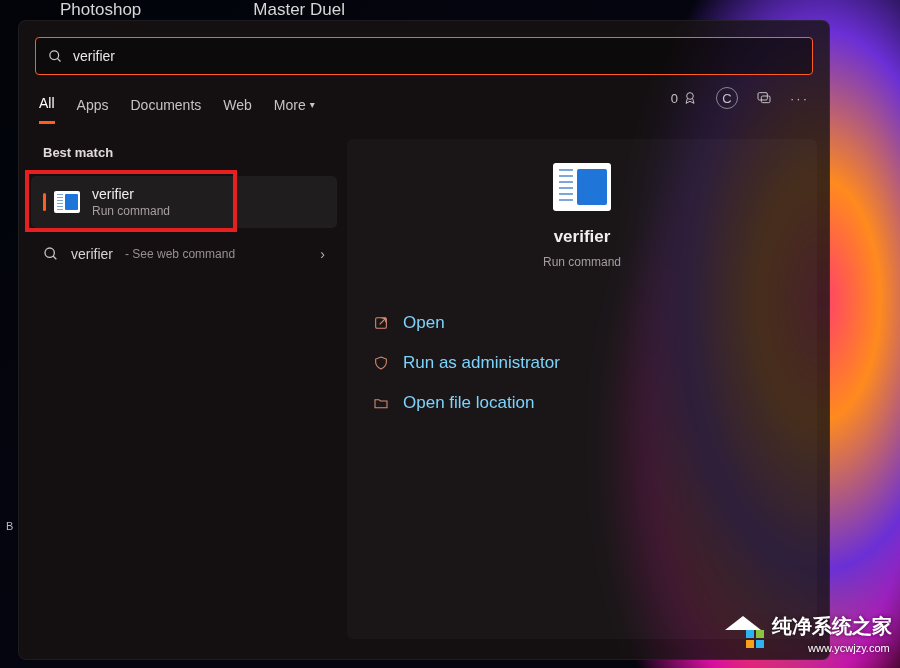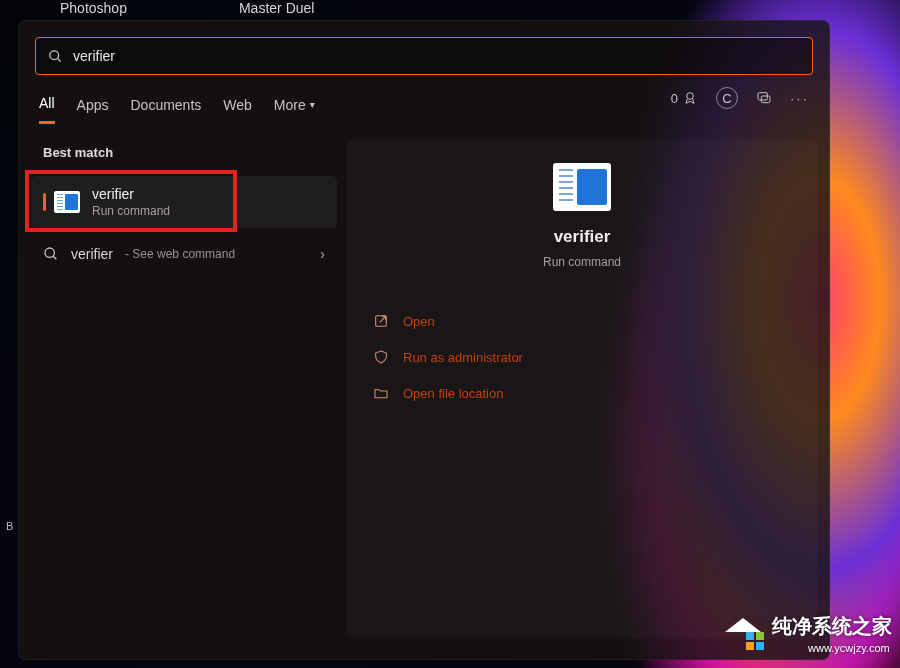--- a/index.html
+++ b/index.html
@@ -10,21 +10,21 @@
   }
   .wallpaper {
     position: absolute; inset: 0;
     background:
       radial-gradient(ellipse 300px 600px at 820px 300px, #ff3d6e 0%, #ff8a1e 20%, #6b2fd6 45%, rgba(0,0,0,0) 65%),
       radial-gradient(ellipse 260px 500px at 780px 450px, #ffeb57 0%, #ff6a00 25%, #d60fa0 50%, rgba(0,0,0,0) 70%),
       linear-gradient(135deg, #02040a 0%, #050510 60%, #040408 100%);
   }
   .desktop-icons {
     position: absolute; top: 0; left: 60px; right: 0; height: 20px;
-    display: flex; gap: 92px; color: #d6d6d6; font-size: 14px;
+    display: flex; gap: 92px; color: #d6d6d6; font-size: 17px;
   }
   .desktop-icons span:last-child { margin-left: 20px; }
   .cutoff {
     position: absolute; left: 6px; top: 520px; color: #bbb; font-size: 11px;
   }
   .start-panel {
     position: absolute;
     left: 18px; top: 20px;
     width: 812px; height: 640px;
     background: rgba(24,20,20,0.82);
@@ -109,26 +109,26 @@
     width: 58px; height: 48px; background: #fff; border-radius: 3px;
     display: flex; align-items: center; justify-content: flex-end; padding-right: 4px; position: relative;
   }
   .big-icon::before { content: ""; width: 30px; height: 36px; background: #1f75d8; border-radius: 2px; }
   .big-icon::after { content: ""; position: absolute; left: 6px; top: 6px; bottom: 6px; width: 14px; background: repeating-linear-gradient(#7aa9d9 0 2px, transparent 2px 6px); }
   .right-title { color: #f2eeee; font-size: 17px; font-weight: 600; margin-top: 8px; }
   .right-sub { color: #a59d9d; font-size: 12px; }
   .actions { margin-top: 36px; display: flex; flex-direction: column; gap: 4px; }
   .action {
     display: flex; align-items: center; gap: 14px; padding: 8px 6px;
-    color: #c2410c; font-size: 13px; cursor: pointer; border-radius: 4px;
+    color: #7dd3fc; font-size: 17px; cursor: pointer; border-radius: 4px;
   }
   .action svg { width: 16px; height: 16px; fill: none; stroke: #d78b6e; stroke-width: 1.6; }
   .watermark {
     position: absolute; right: 8px; bottom: 14px;
-    display: flex; align-items: flex-end; gap: 8px;
+    display: flex; align-items: center; gap: 8px;
     color: #fff; font-size: 20px; font-weight: 700;
     text-shadow: 0 0 4px rgba(0,0,0,0.6);
   }
   .wm-logo { position: relative; width: 42px; height: 36px; }
   .wm-house { width: 0; height: 0; border-left: 18px solid transparent; border-right: 18px solid transparent; border-bottom: 14px solid #fff; position: absolute; top: 0; left: 3px; }
   .wm-grid { position: absolute; left: 24px; top: 14px; display: grid; grid-template-columns: 8px 8px; grid-template-rows: 8px 8px; gap: 2px; }
   .wm-grid span:nth-child(1){ background:#2db3ef;} .wm-grid span:nth-child(2){ background:#8bc53f;} .wm-grid span:nth-child(3){ background:#f7a11a;} .wm-grid span:nth-child(4){ background:#2db3ef;}
   .wm-url { font-size: 11px; font-weight: 400; margin-top: 2px; padding-left: 36px; }
 </style>
 </head>

